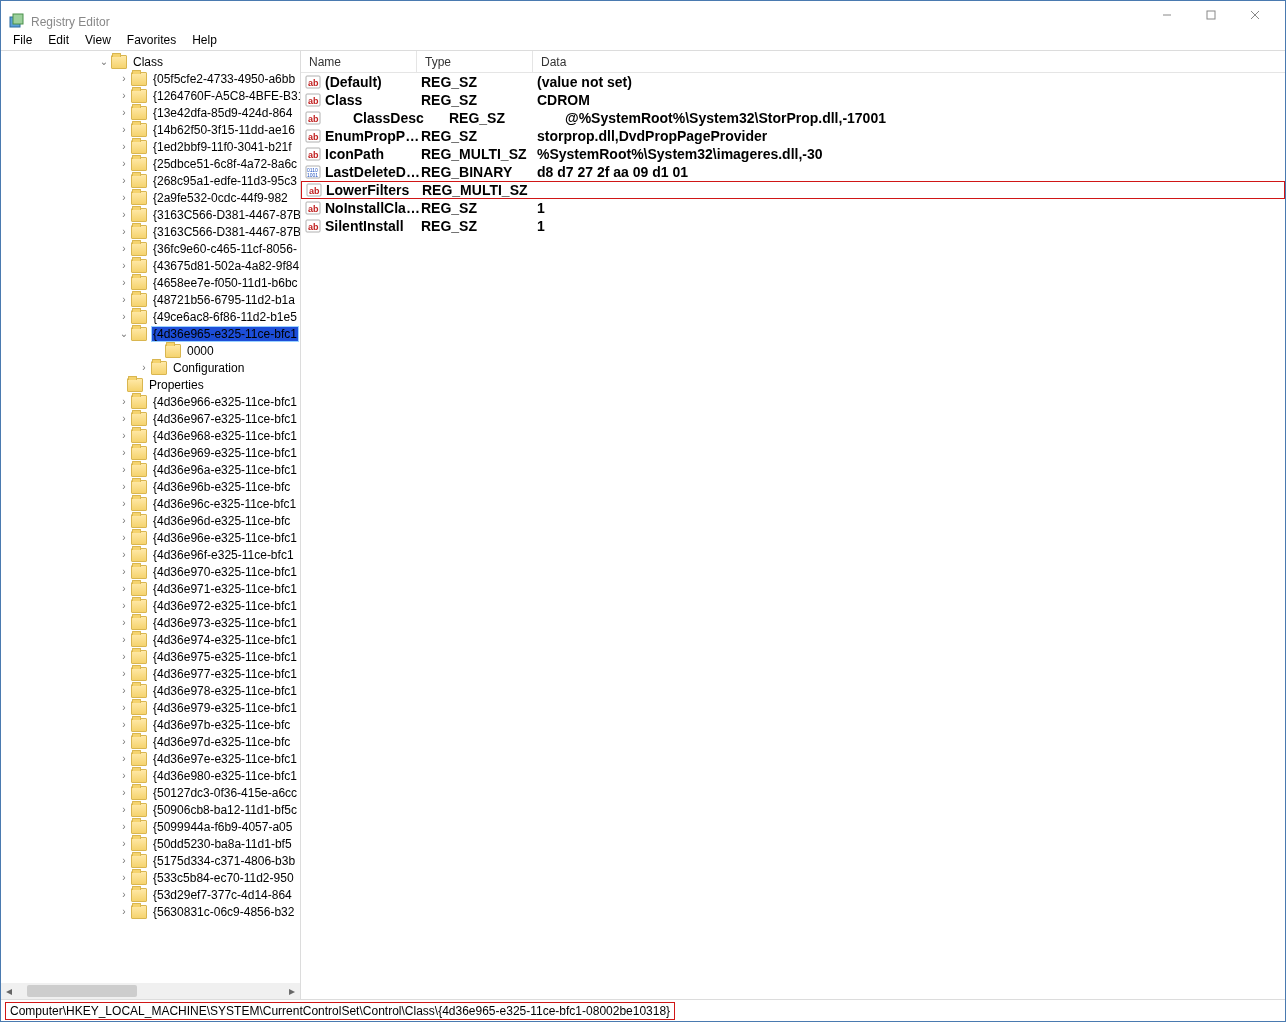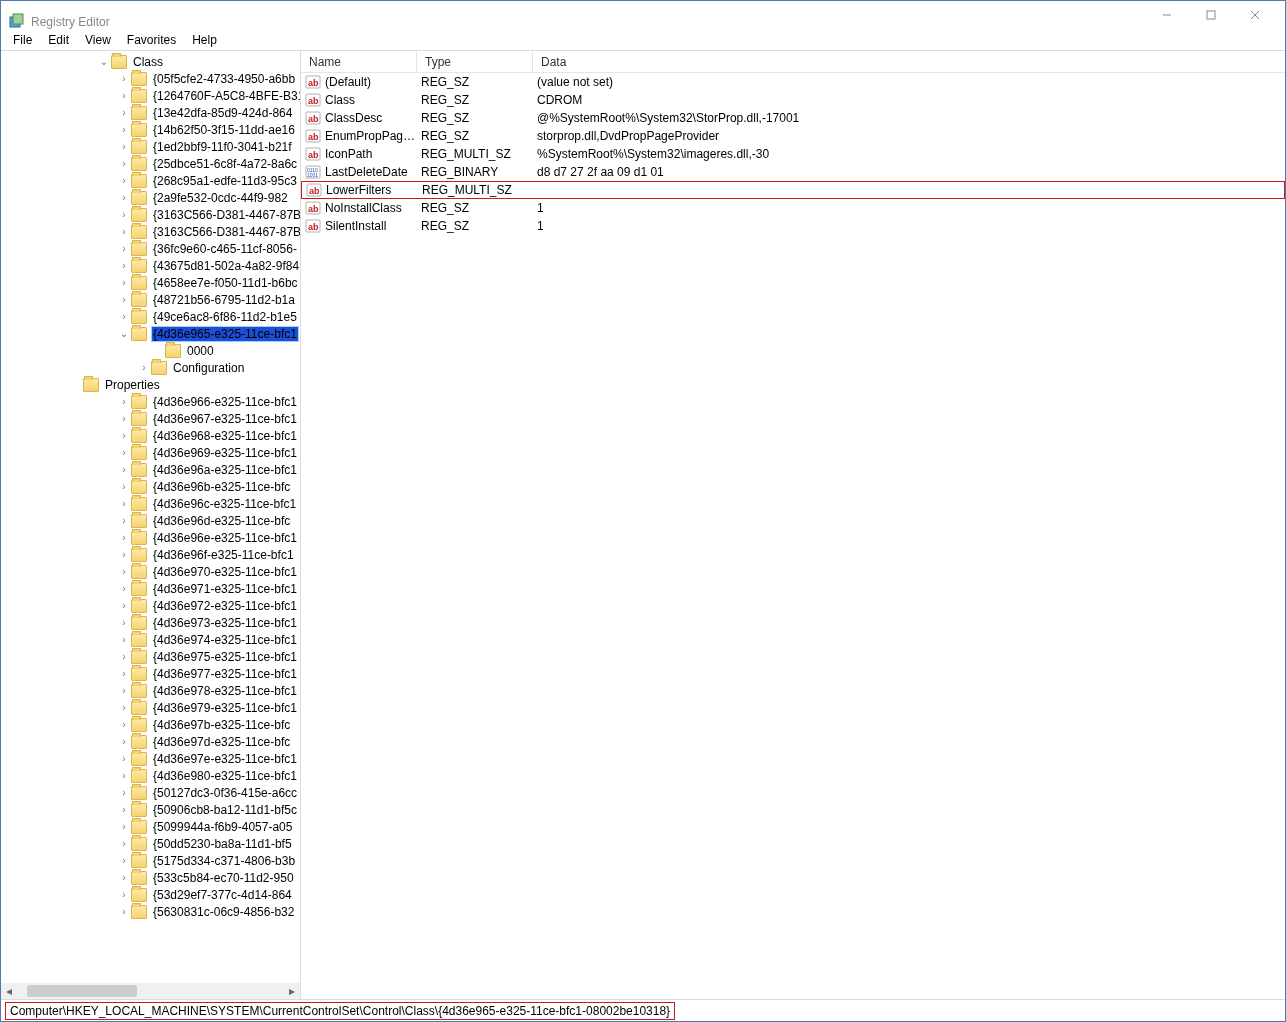--- a/index.html
+++ b/index.html
@@ -26,21 +26,21 @@
 .hscroll .track { flex:1; height:16px; position:relative; }
 .hscroll .thumb { position:absolute; left:10px; width:110px; top:2px; height:12px; background:#cdcdcd; border-radius:2px; }
 .valuepane { flex: 1; overflow: hidden; }
 .colheader { height: 22px; display: flex; border-bottom: 1px solid #e5e5e5; }
 .colheader .col { padding: 4px 8px; border-right: 1px solid #e5e5e5; font-size: 12px; color: #333; }
 .colheader .col:last-child { border-right: none; }
 .rows { }
 .vrow { height: 18px; display: flex; align-items: center; padding-left: 4px; }
 .vrow.hl { border: 1px solid #d01616; }
 .vicon { width: 16px; height: 16px; margin-right: 4px; flex-shrink:0; }
-.vrow .c { font-size: 12px; overflow: hidden; text-overflow: ellipsis; white-space: nowrap; }
+.vrow .c { font-size: 14px; overflow: hidden; text-overflow: ellipsis; white-space: nowrap; font-weight: bold; }
 .statusbar { height: 22px; border-top: 1px solid #dcdcdc; display:flex; align-items:center; padding: 0 4px; }
 .statusbox { border: 1px solid #d01616; padding: 1px 4px; font-size: 12px; }
 svg { display:block; }
 </style>
 </head>
 <body>
 
 <div class="titlebar">
   <span class="icon">
     <svg viewBox="0 0 16 16" width="16" height="16">
@@ -170,21 +170,21 @@
           <div class="node" style="padding-left: 150px;">
             <span class="exp"></span>
             <span class="fldr"></span>
             <span class="lbl">0000</span>
           </div>
           <div class="node" style="padding-left: 136px;">
             <span class="exp">›</span>
             <span class="fldr"></span>
             <span class="lbl">Configuration</span>
           </div>
-          <div class="node" style="padding-left: 68px;">
+          <div class="node" style="padding-left: 112px;">
             <span class="exp"></span>
             <span class="fldr"></span>
             <span class="lbl">Properties</span>
           </div>
           <div class="node" style="padding-left: 116px;">
             <span class="exp">›</span>
             <span class="fldr"></span>
             <span class="lbl">{4d36e966-e325-11ce-bfc1</span>
           </div>
           <div class="node" style="padding-left: 116px;">
@@ -377,21 +377,21 @@
           <span class="c" style="width: 116px;">REG_SZ</span>
           <span class="c" style="width: 600px;">CDROM</span>
         </div>
         <div class="vrow">
           <span class="vicon">
             <svg width="16" height="16">
               <rect x="1" y="2" width="14" height="12" rx="1" fill="#fff" stroke="#b0b0b0"></rect>
               <text x="3" y="12" font-size="9" fill="#c02020" font-weight="bold">ab</text>
             </svg>
           </span>
-          <span class="c" style="width: 96px;">ClassDesc</span>
+          <span class="c" style="width: 96px; margin-left: 28px;">ClassDesc</span>
           <span class="c" style="width: 116px;">REG_SZ</span>
           <span class="c" style="width: 600px;">@%SystemRoot%\System32\StorProp.dll,-17001</span>
         </div>
         <div class="vrow">
           <span class="vicon">
             <svg width="16" height="16">
               <rect x="1" y="2" width="14" height="12" rx="1" fill="#fff" stroke="#b0b0b0"></rect>
               <text x="3" y="12" font-size="9" fill="#c02020" font-weight="bold">ab</text>
             </svg>
           </span>

